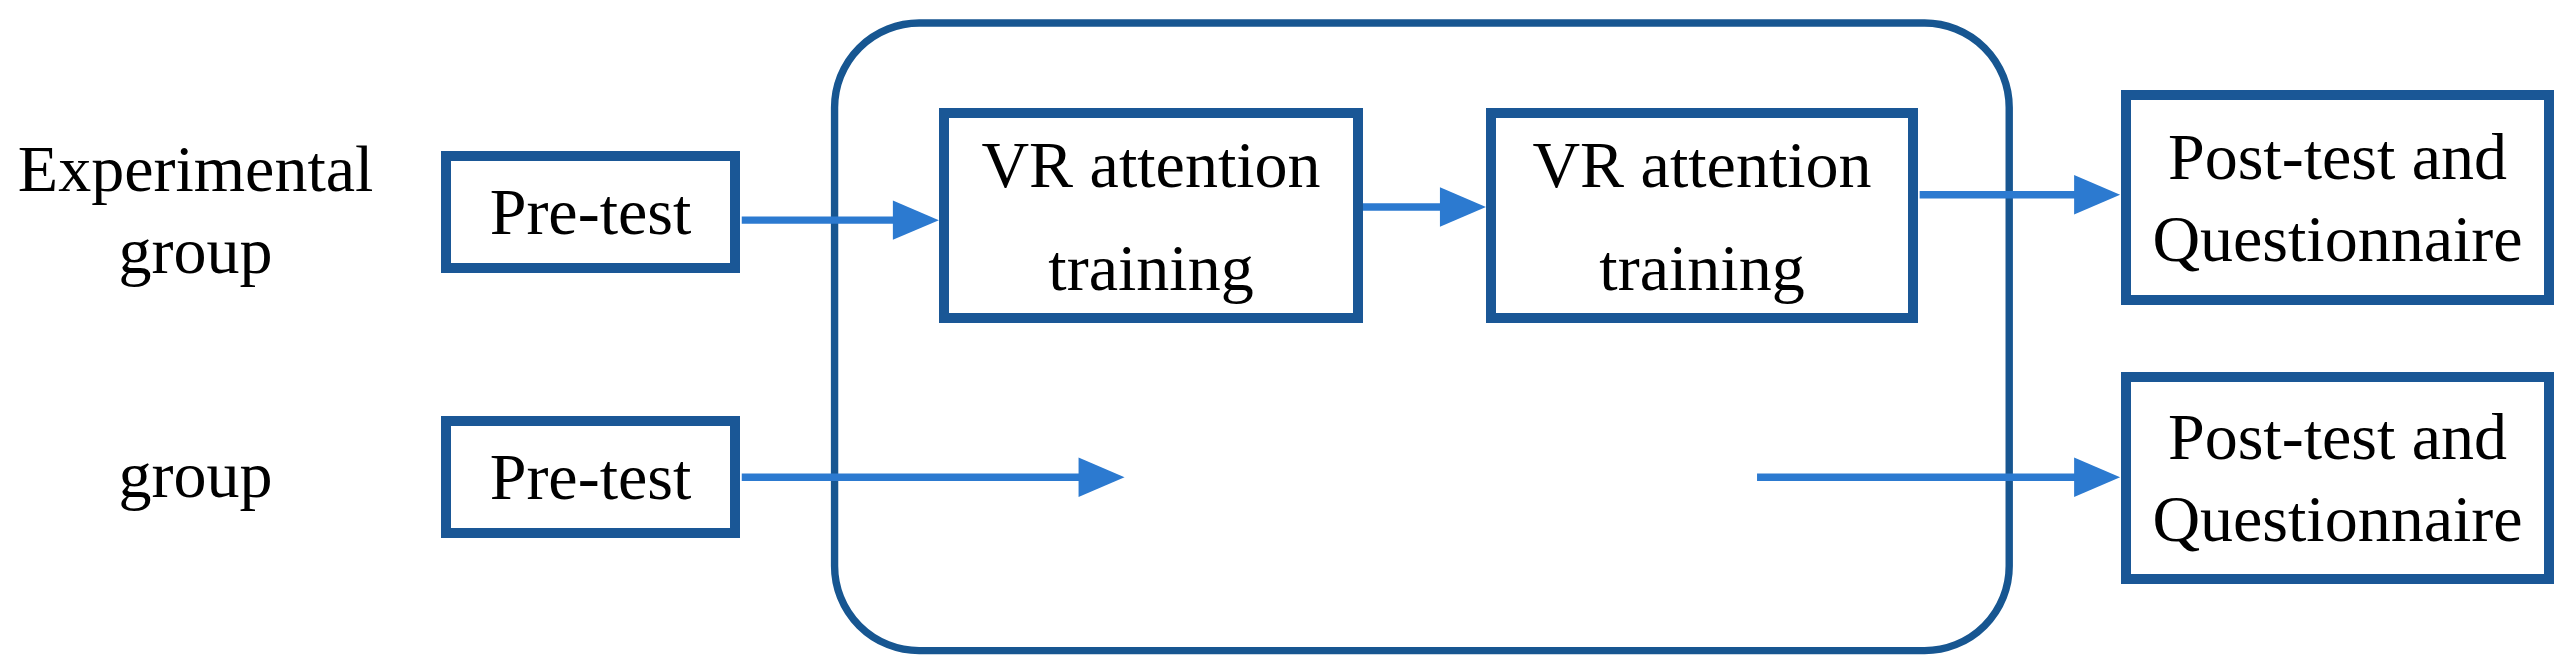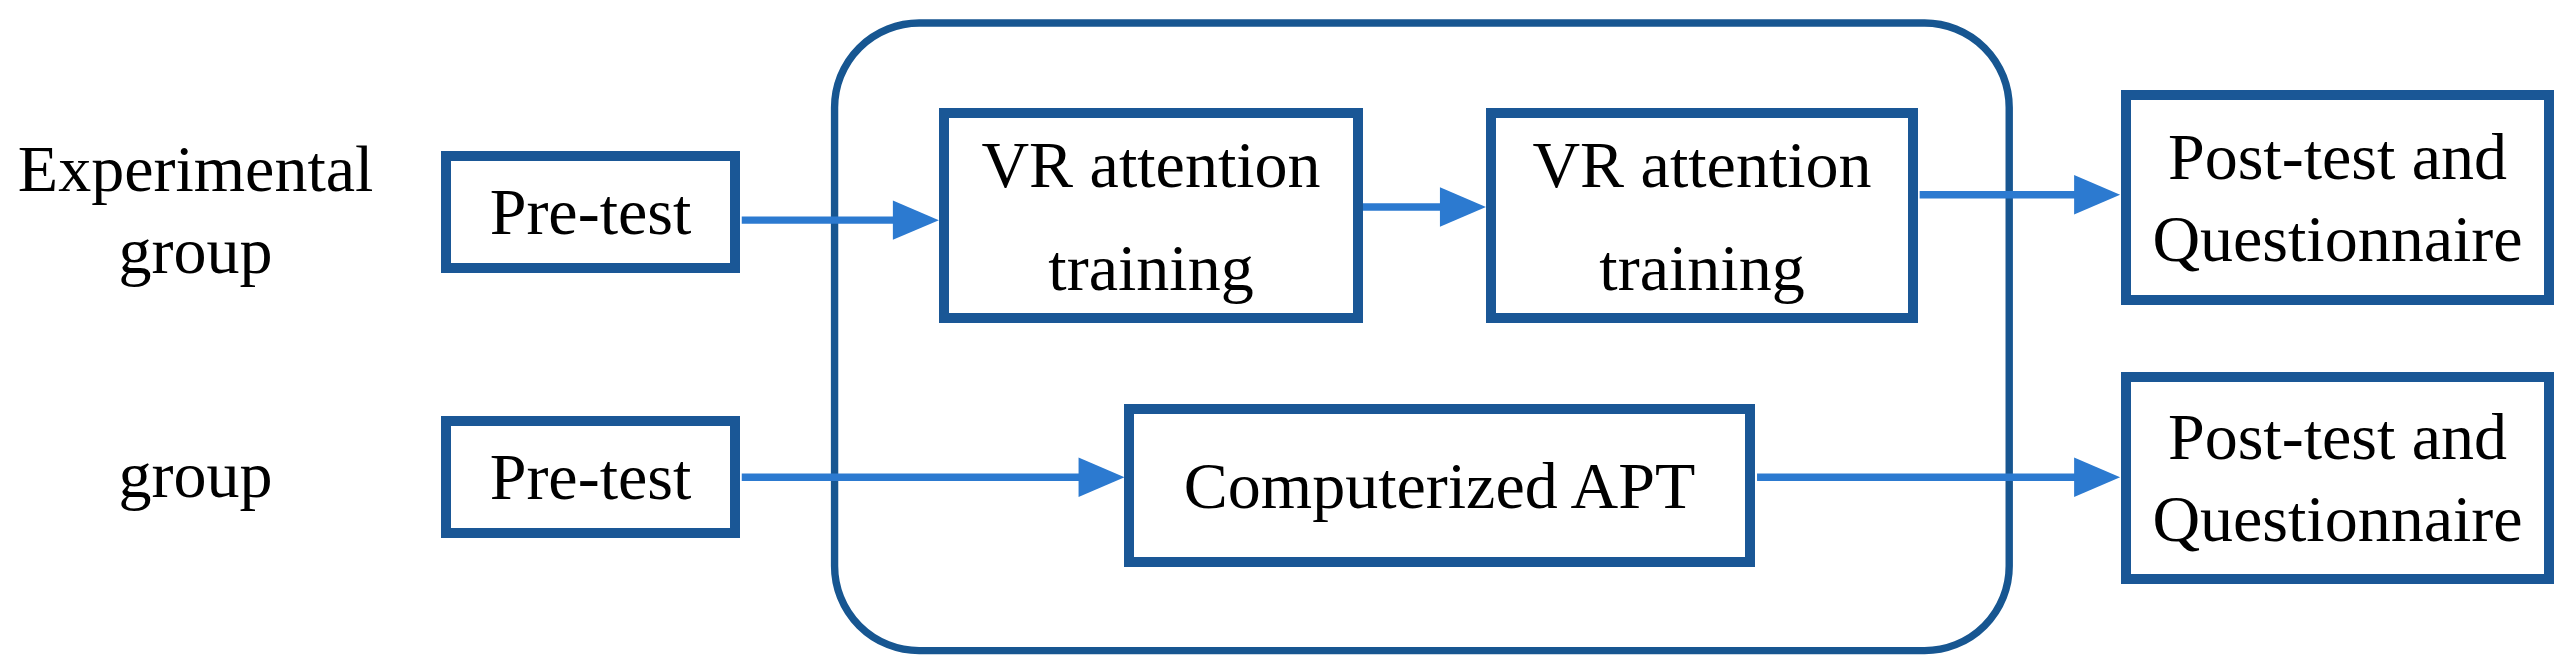--- a/index.html
+++ b/index.html
@@ -125,23 +125,20 @@
 
   <div class="box lh-post" style="left:2121px;top:90px;width:433px;height:215px">
     <span class="line">Post-test and</span>
     <span class="line">Questionnaire</span>
   </div>
 
   <div class="box" style="left:441px;top:416px;width:299px;height:122px">
     <span class="line">Pre-test</span>
   </div>
 
-  <div class="box" style="left:1124px;top:404px;width:631px;height:163px">
-    <span class="line">Computerized APT</span>
-  </div>
 
   <div class="box lh-post" style="left:2121px;top:372px;width:433px;height:212px">
     <span class="line">Post-test and</span>
     <span class="line">Questionnaire</span>
   </div>
 
 </div>
 
 
 </body></html>

